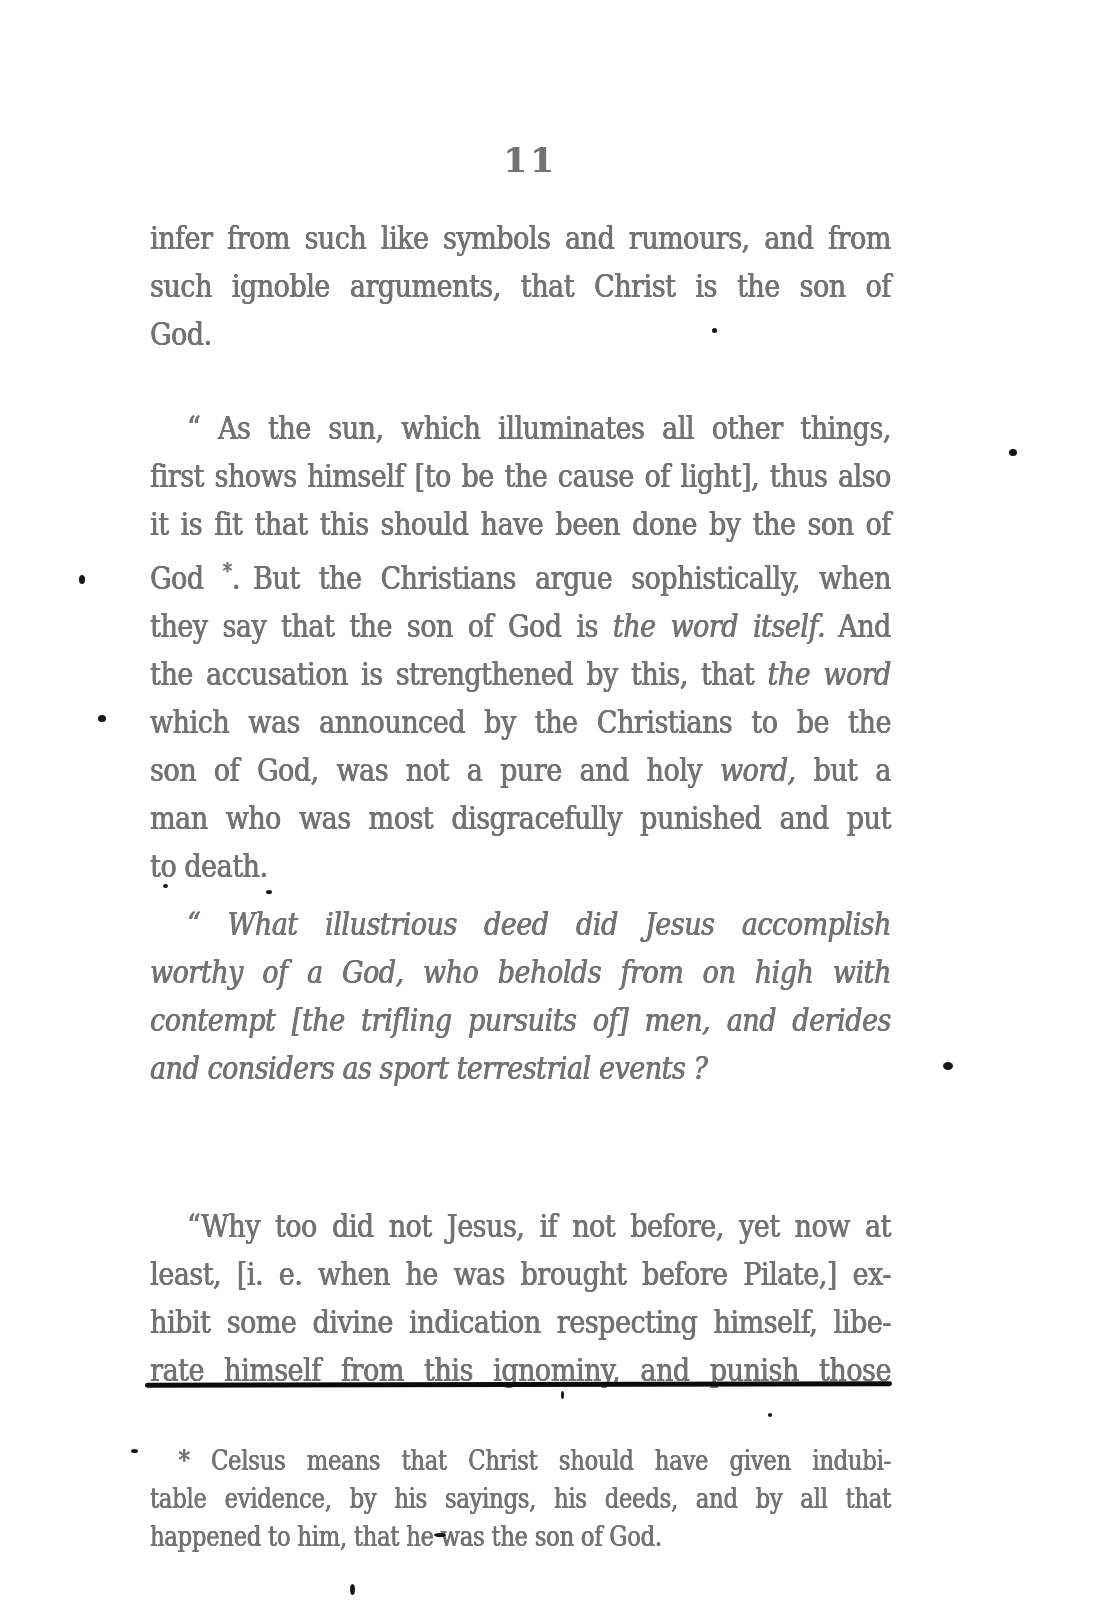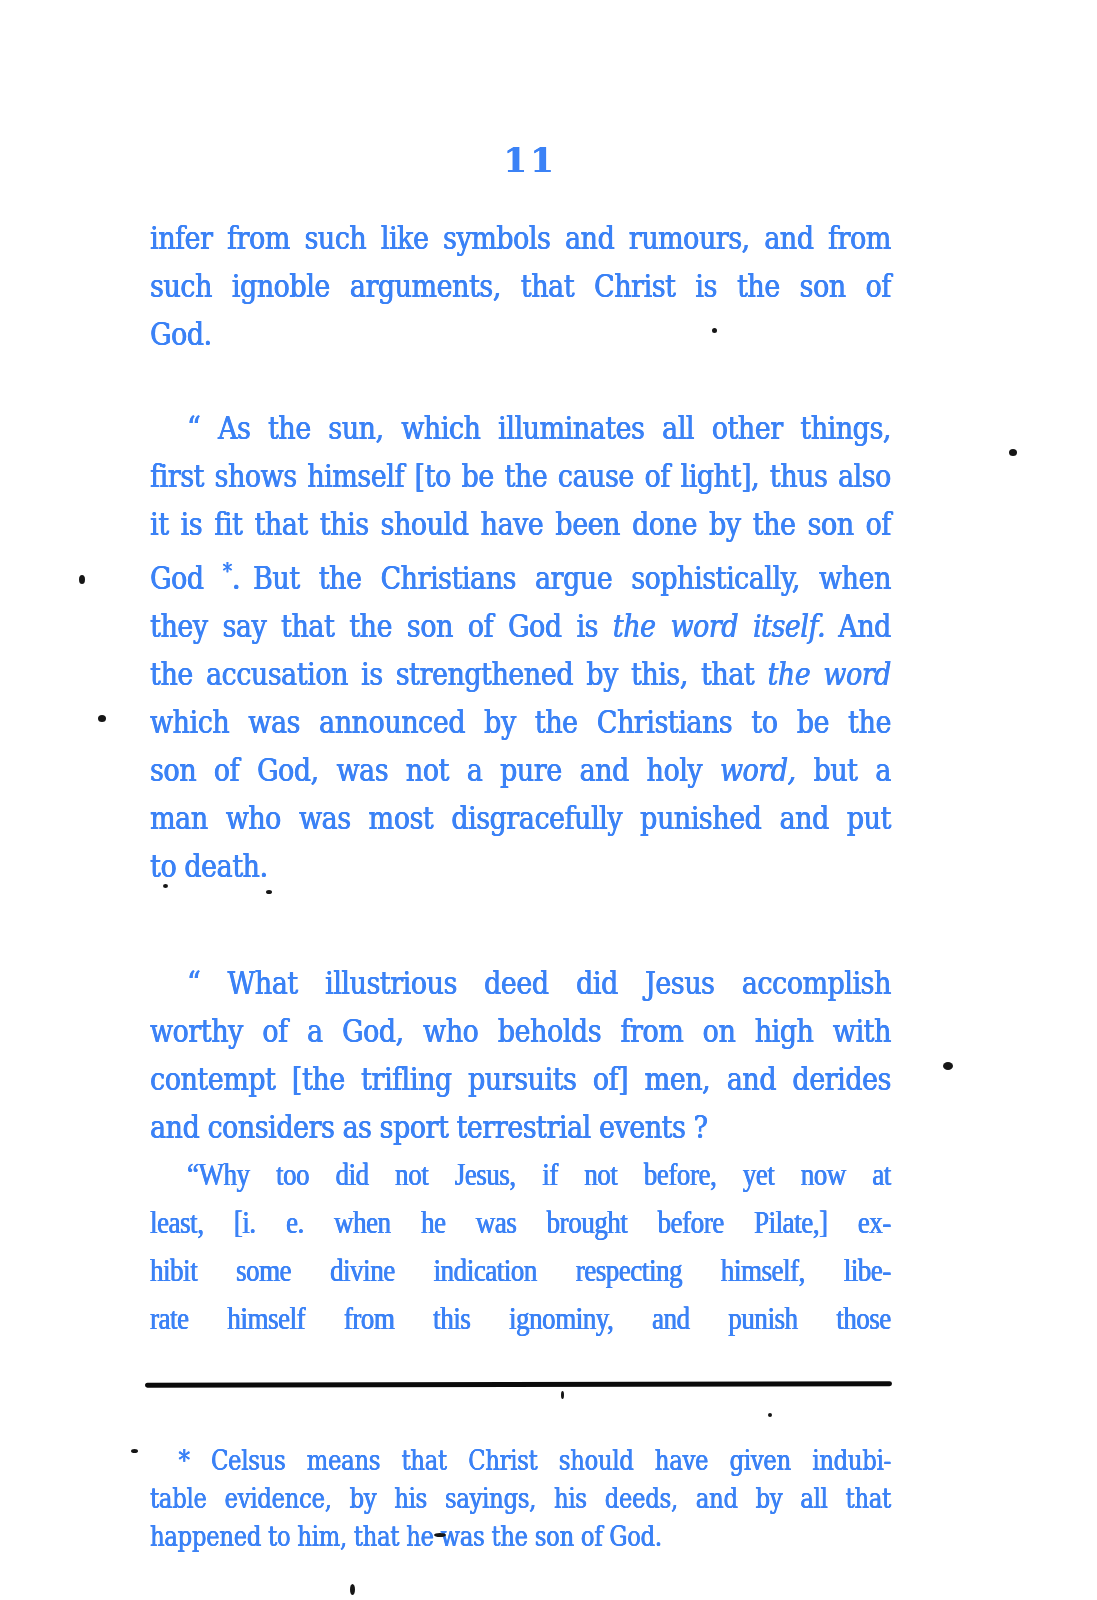--- a/index.html
+++ b/index.html
@@ -7,42 +7,42 @@
     padding: 0;
     background: #ffffff;
   }
   .page {
     position: relative;
     width: 1097px;
     height: 1600px;
     background: #ffffff;
     overflow: hidden;
     font-family: "DejaVu Serif", serif;
-    color: #3b82f6;
+    color: #737373;
   }
   .page-number {
     position: absolute;
     top: 140px;
     left: 0;
     width: 1060px;
     text-align: center;
     font-size: 34px;
     font-weight: bold;
     letter-spacing: 3px;
     text-shadow: 0.5px 0 0 currentColor;
   }
   .para {
     position: absolute;
     left: 150px;
     width: 900px;
   }
   .p1 { top: 214px; }
   .p2 { top: 404px; }
-  .p3 { top: 959px; }
-  .p4 { top: 1150px; font-family: Liberation Serif, serif; }
+  .p3 { top: 900px; font-style: italic; }
+  .p4 { top: 1202px; }
   .line {
     box-sizing: border-box;
     width: 882px;
     transform: scaleX(0.84);
     transform-origin: 0 0;
     font-size: 32px;
     line-height: 48px;
     letter-spacing: -0.5px;
     text-align: justify;
     text-align-last: justify;

